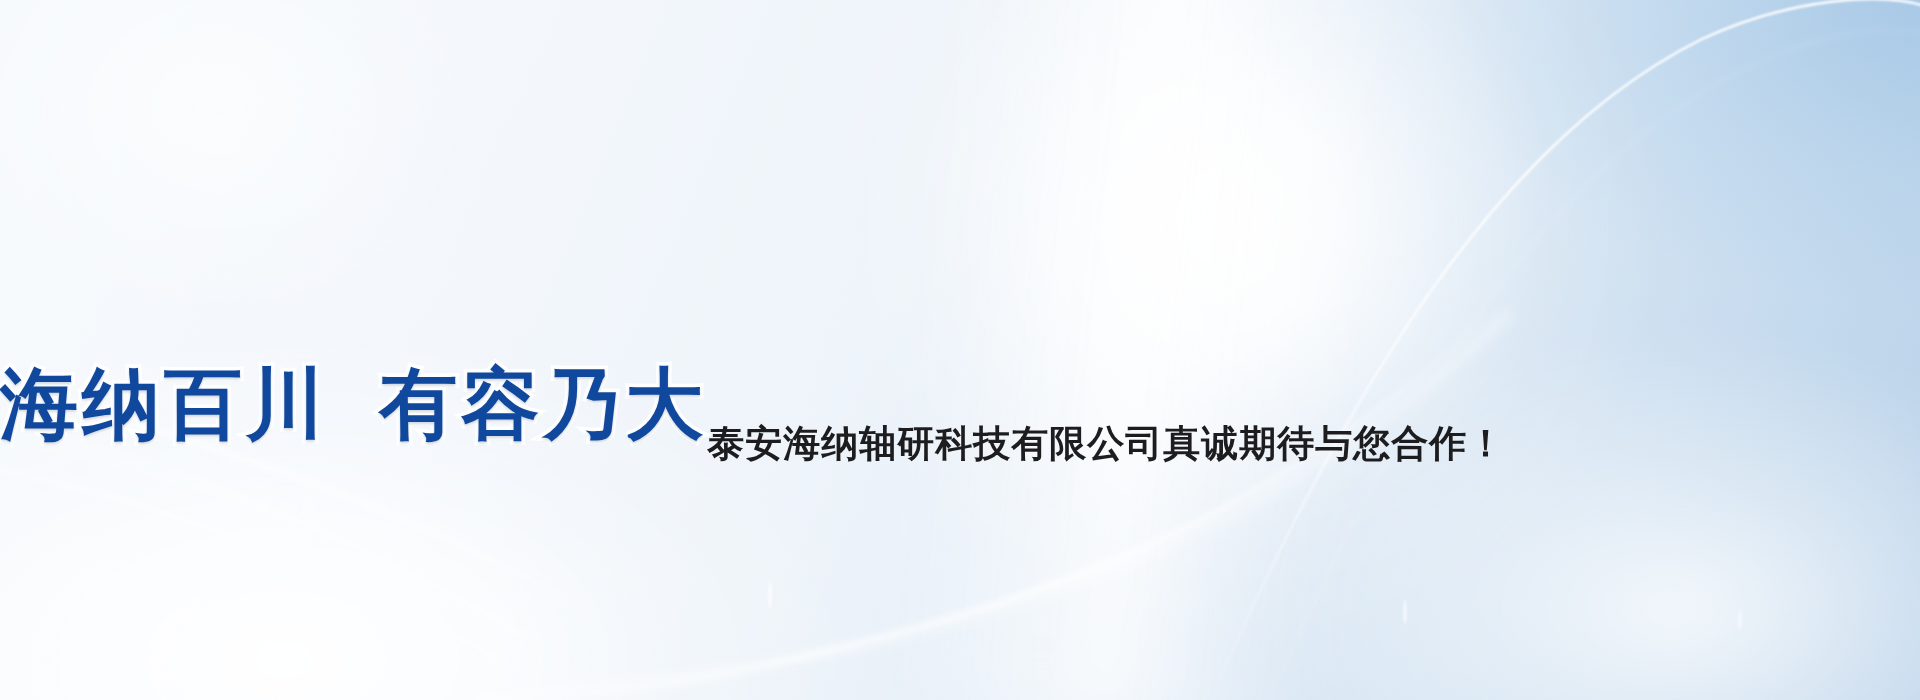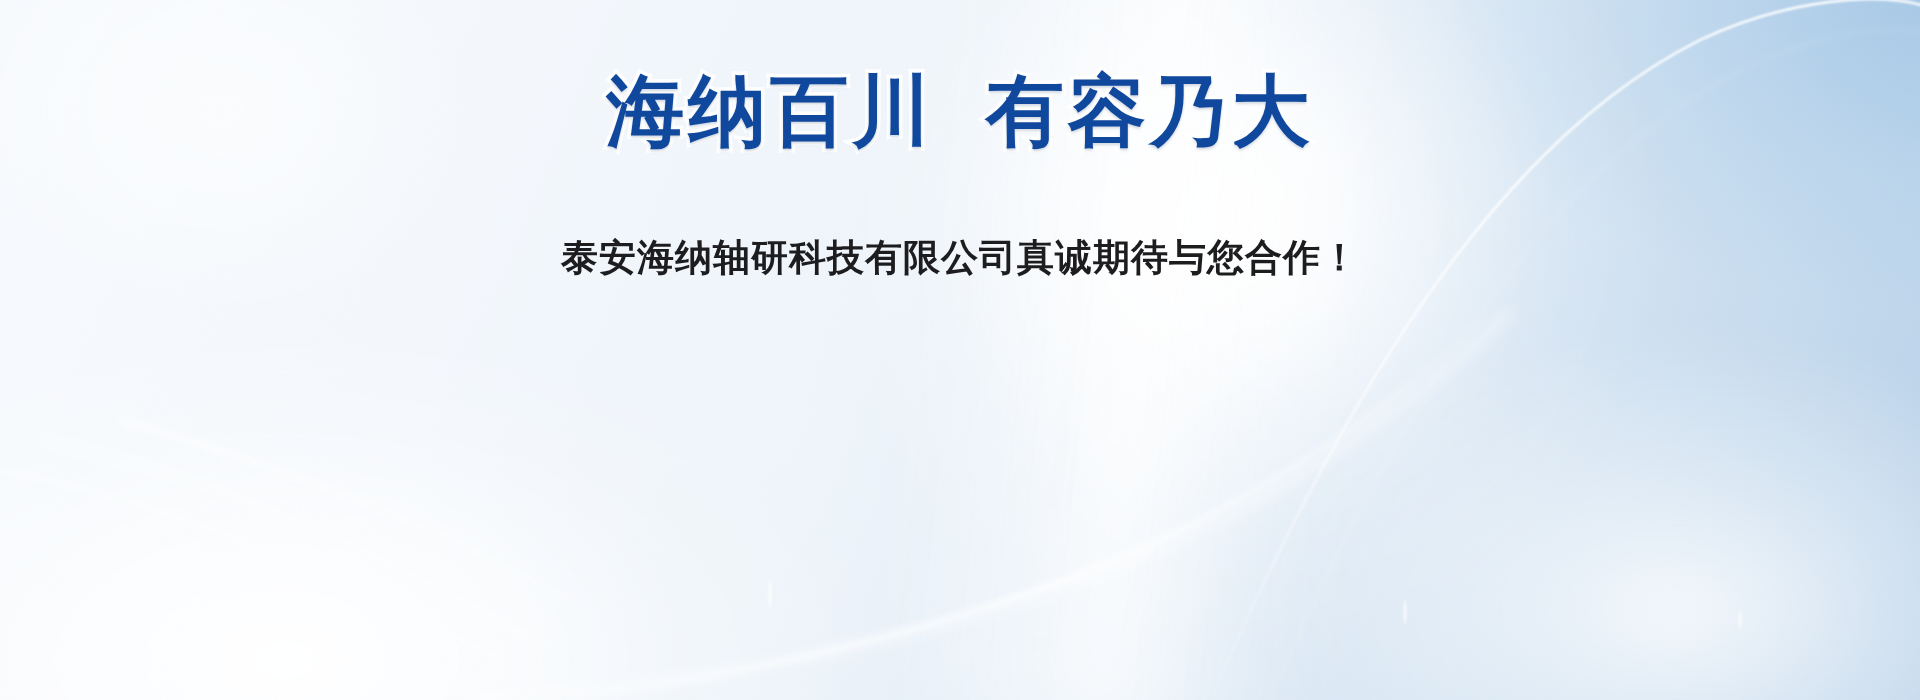--- a/index.html
+++ b/index.html
@@ -96,24 +96,24 @@
   }
 
   
   #curves { position:absolute; left:0; top:0; width:1920px; height:700px; }
 
   
   #content {
     position:absolute;
     left:0; top:0;
     width:1920px; height:700px;
-    display:flex; flex-direction:column;
+    display:flex; flex-direction:row;
     align-items:center;
     justify-content:flex-start;
-    padding-top:69px;
+    padding-top:108px;
   }
 
   #headline {
     font-size:78px;
     font-weight:bold;
     color:#10489d;
     letter-spacing:4px;
     line-height:1.08;
     white-space:pre;
     

